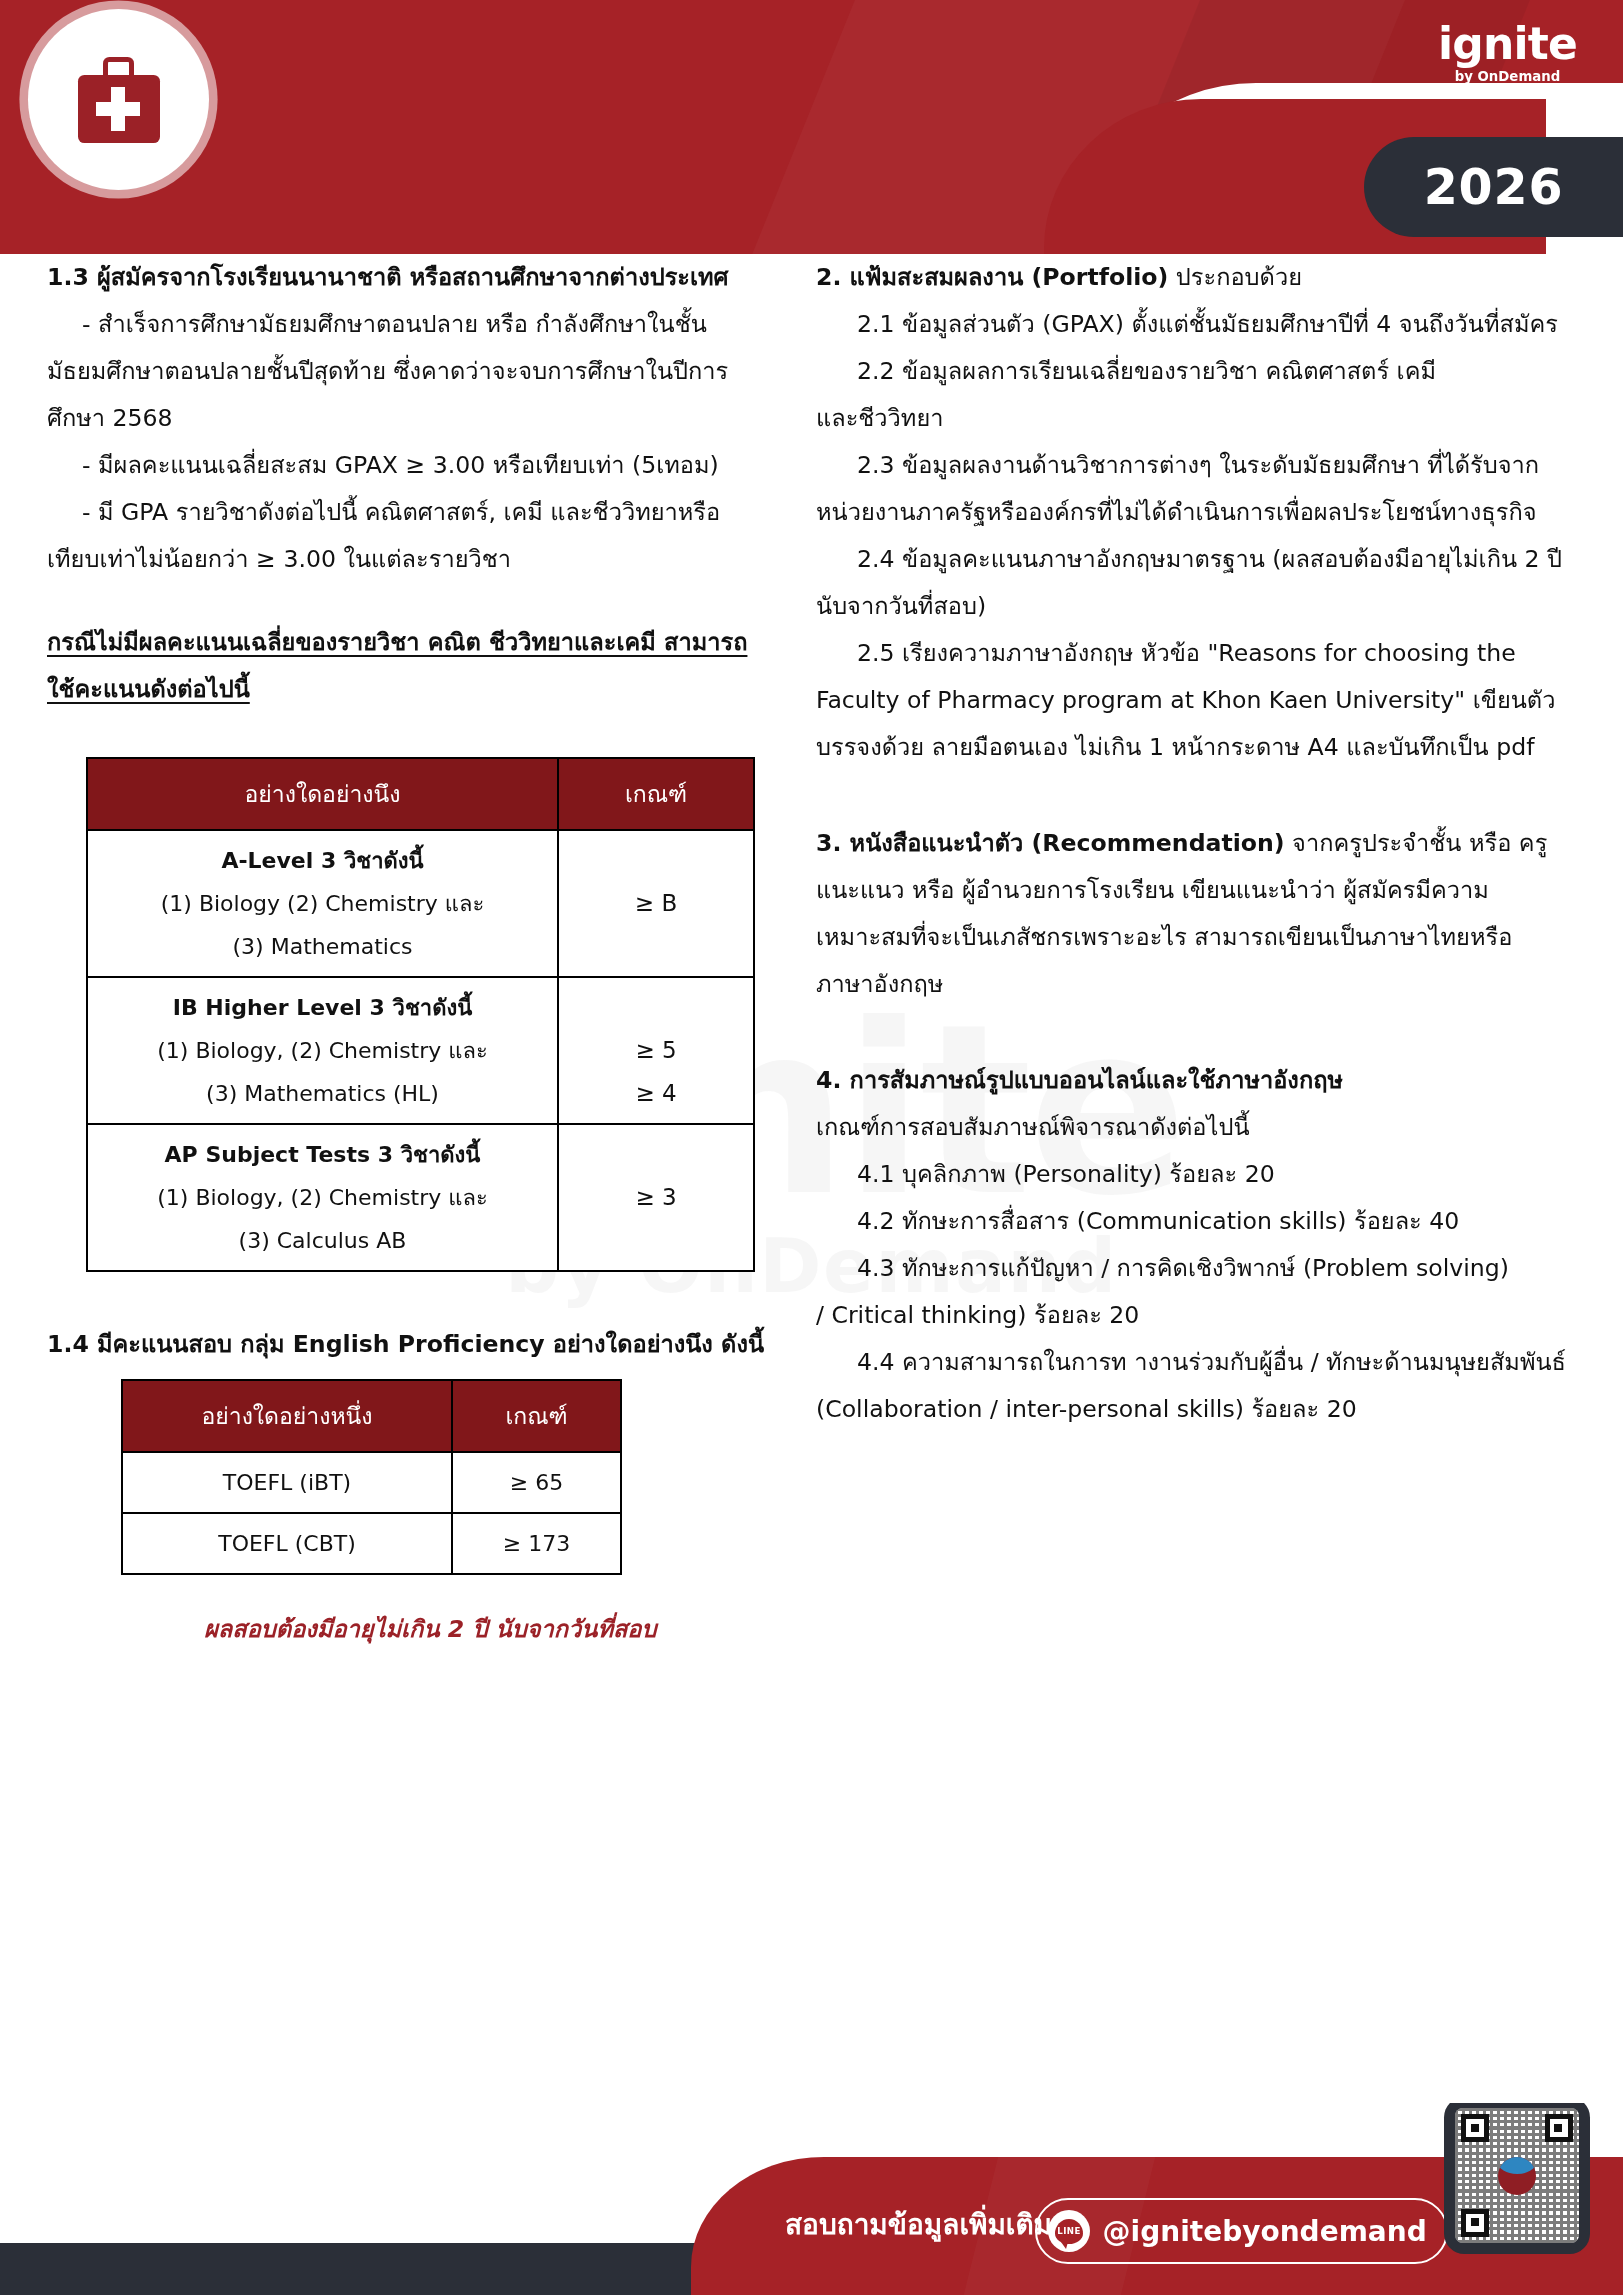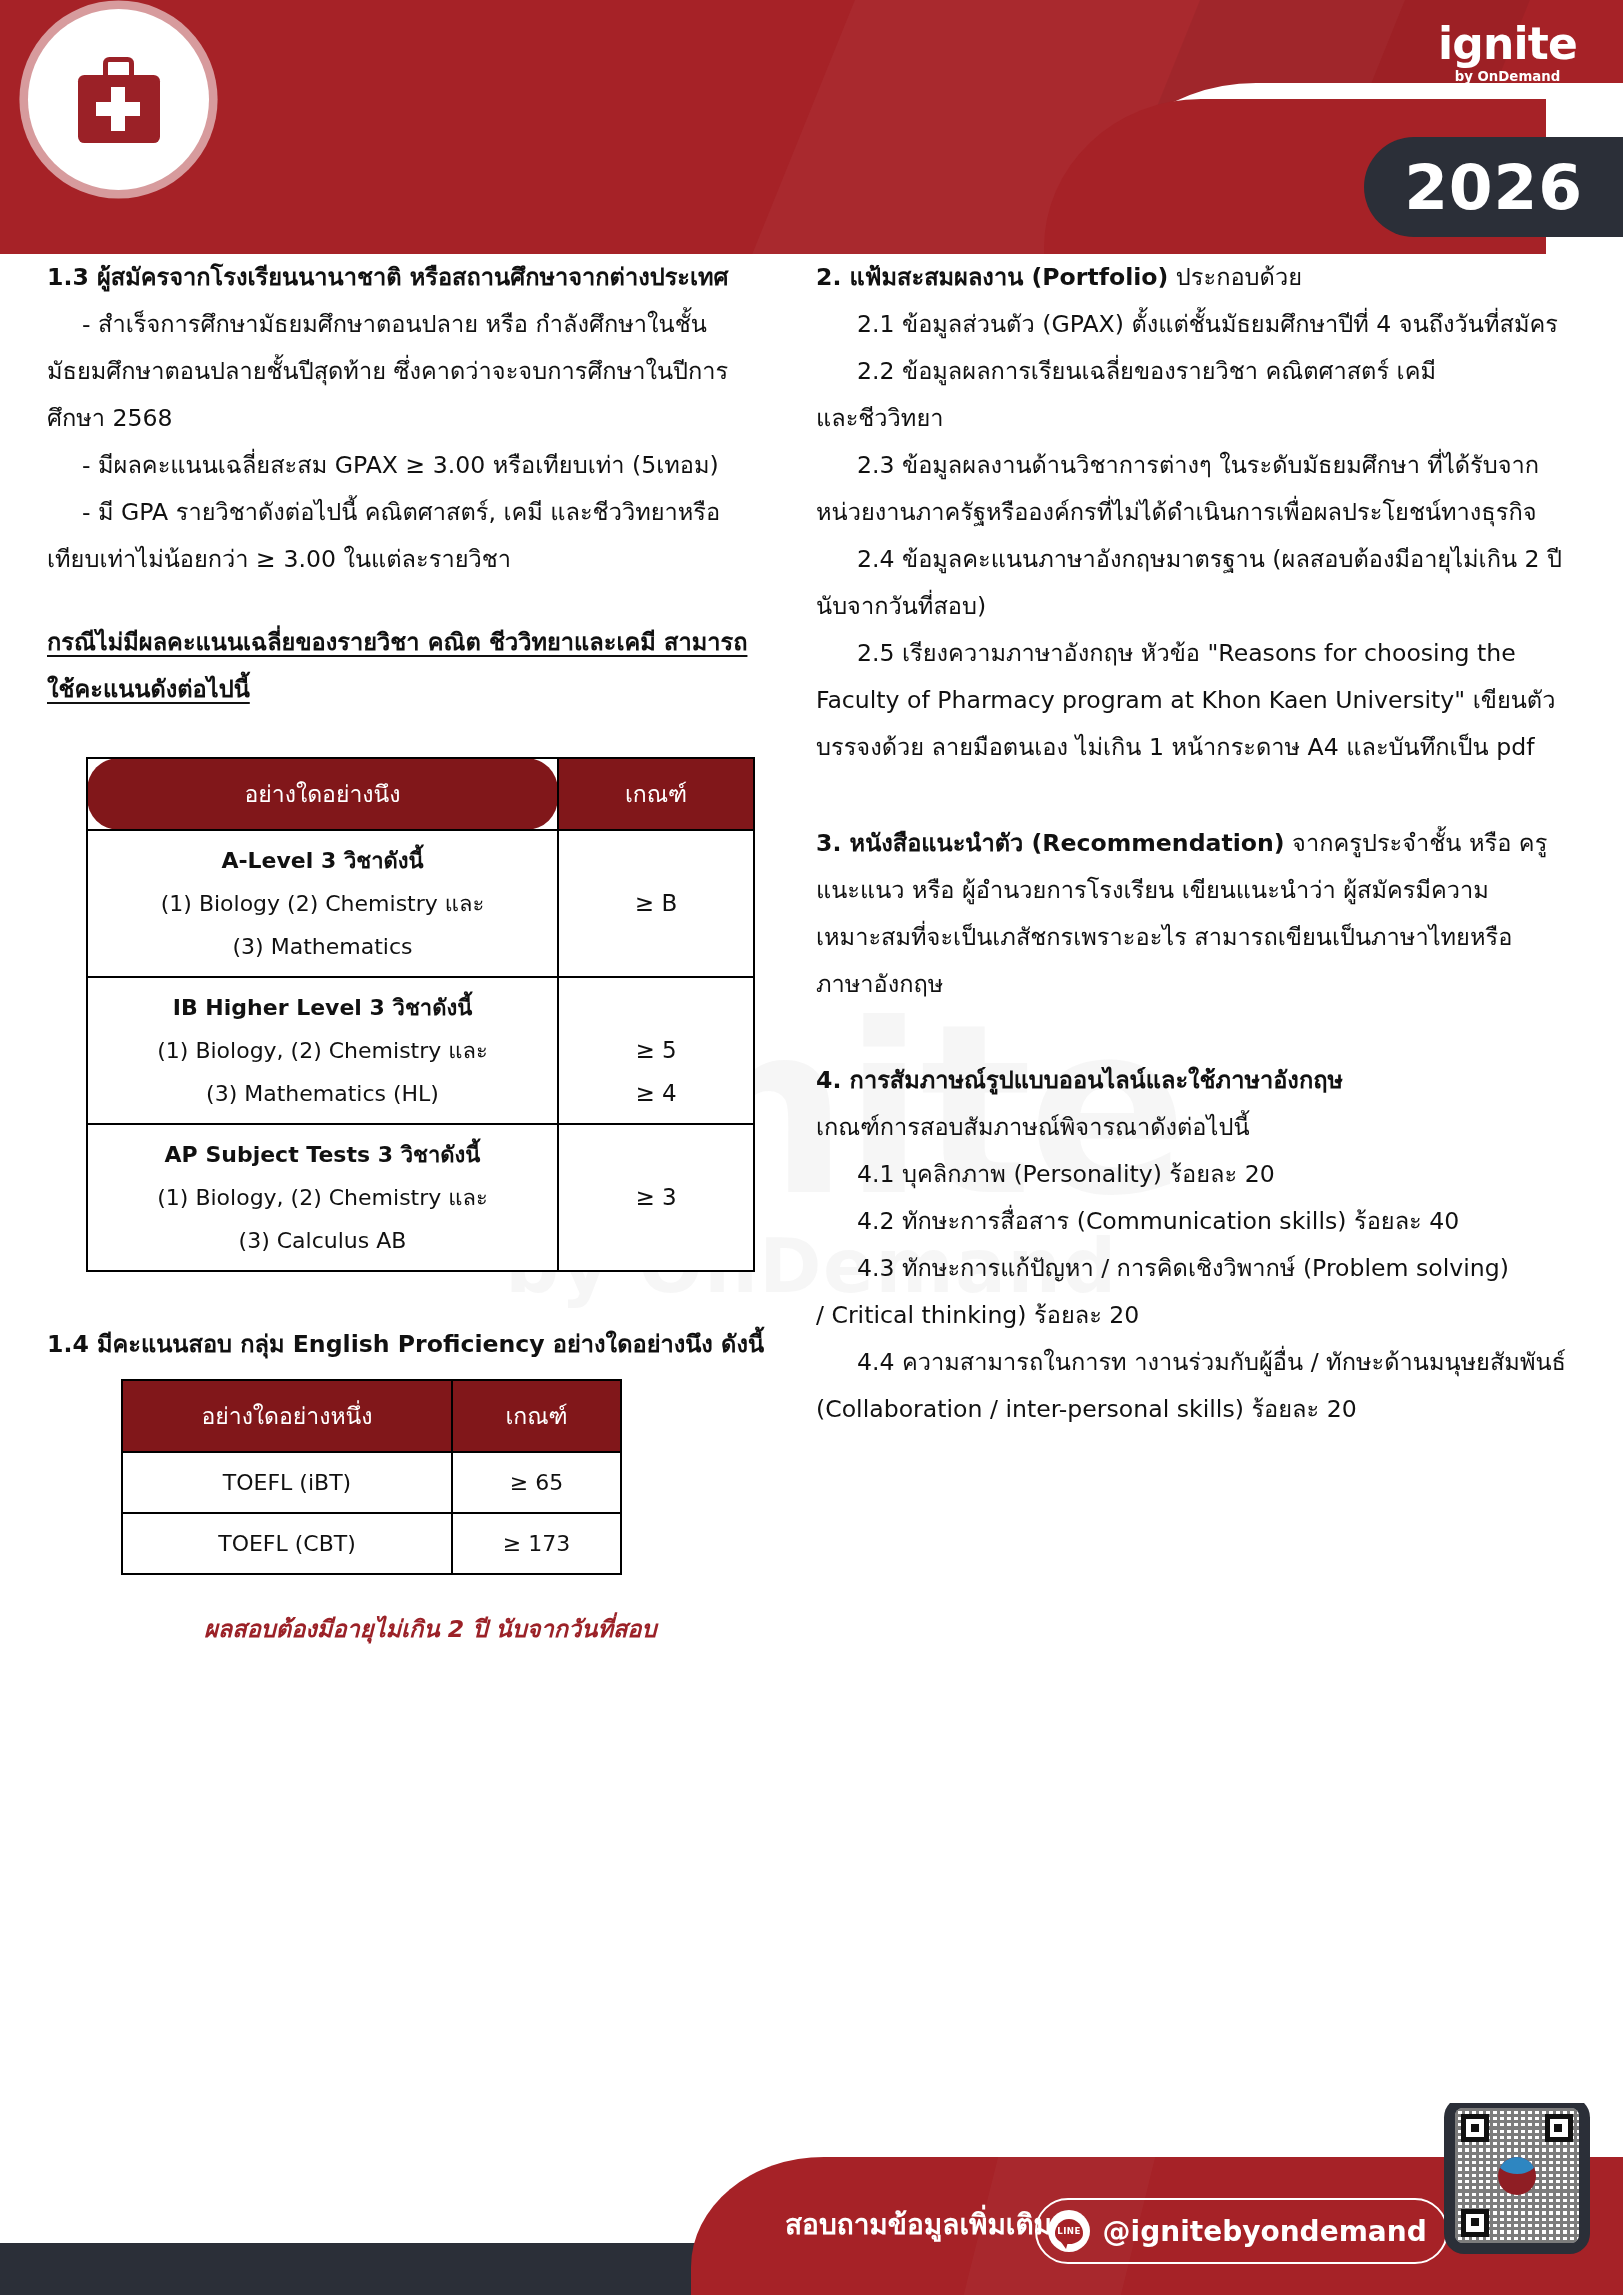--- a/index.html
+++ b/index.html
@@ -130,21 +130,21 @@
     background: #2B2F38;
     border-top-left-radius: 50px;
     border-bottom-left-radius: 50px;
     display: flex;
     align-items: center;
     justify-content: center;
   }
   .year-tab-text {
     color: #ffffff;
     font-family: "DejaVu Sans", sans-serif;
-    font-size: 63px;
+    font-size: 49px;
     font-weight: bold;
     letter-spacing: 0.8px;
   }
 
   
   .watermark {
     position: absolute;
     left: 50%; top: 1005px;
     transform: translateX(-50%);
     text-align: center;
@@ -221,21 +221,21 @@
     font-weight: normal;
     padding: 17.3px 7.9px;
   }
   table.tbl td {
     font-size: 22px;
     color: #111111;
     padding: 7.9px 9.4px;
     line-height: 43px;
   }
   .t1 { margin-left: 39px; margin-top: 7.9px; }
-  .t1 .c1 { width: 471px; border-radius: 32px; }
+  .t1 .c1 { width: 471px; }
   .t1 .c2 { width: 196px; }
   .t1 td.crit { font-size: 23px; }
   .cellline { display: block; }
   .cellline.b { font-weight: bold; }
 
   .t2 { margin-left: 74px; margin-top: 11px; }
   .t2 .c1 { width: 330px; }
   .t2 .c2 { width: 169px; }
   .t2 td { line-height: 31px; padding: 11px 7.9px; font-size: 23.6px; }
 

